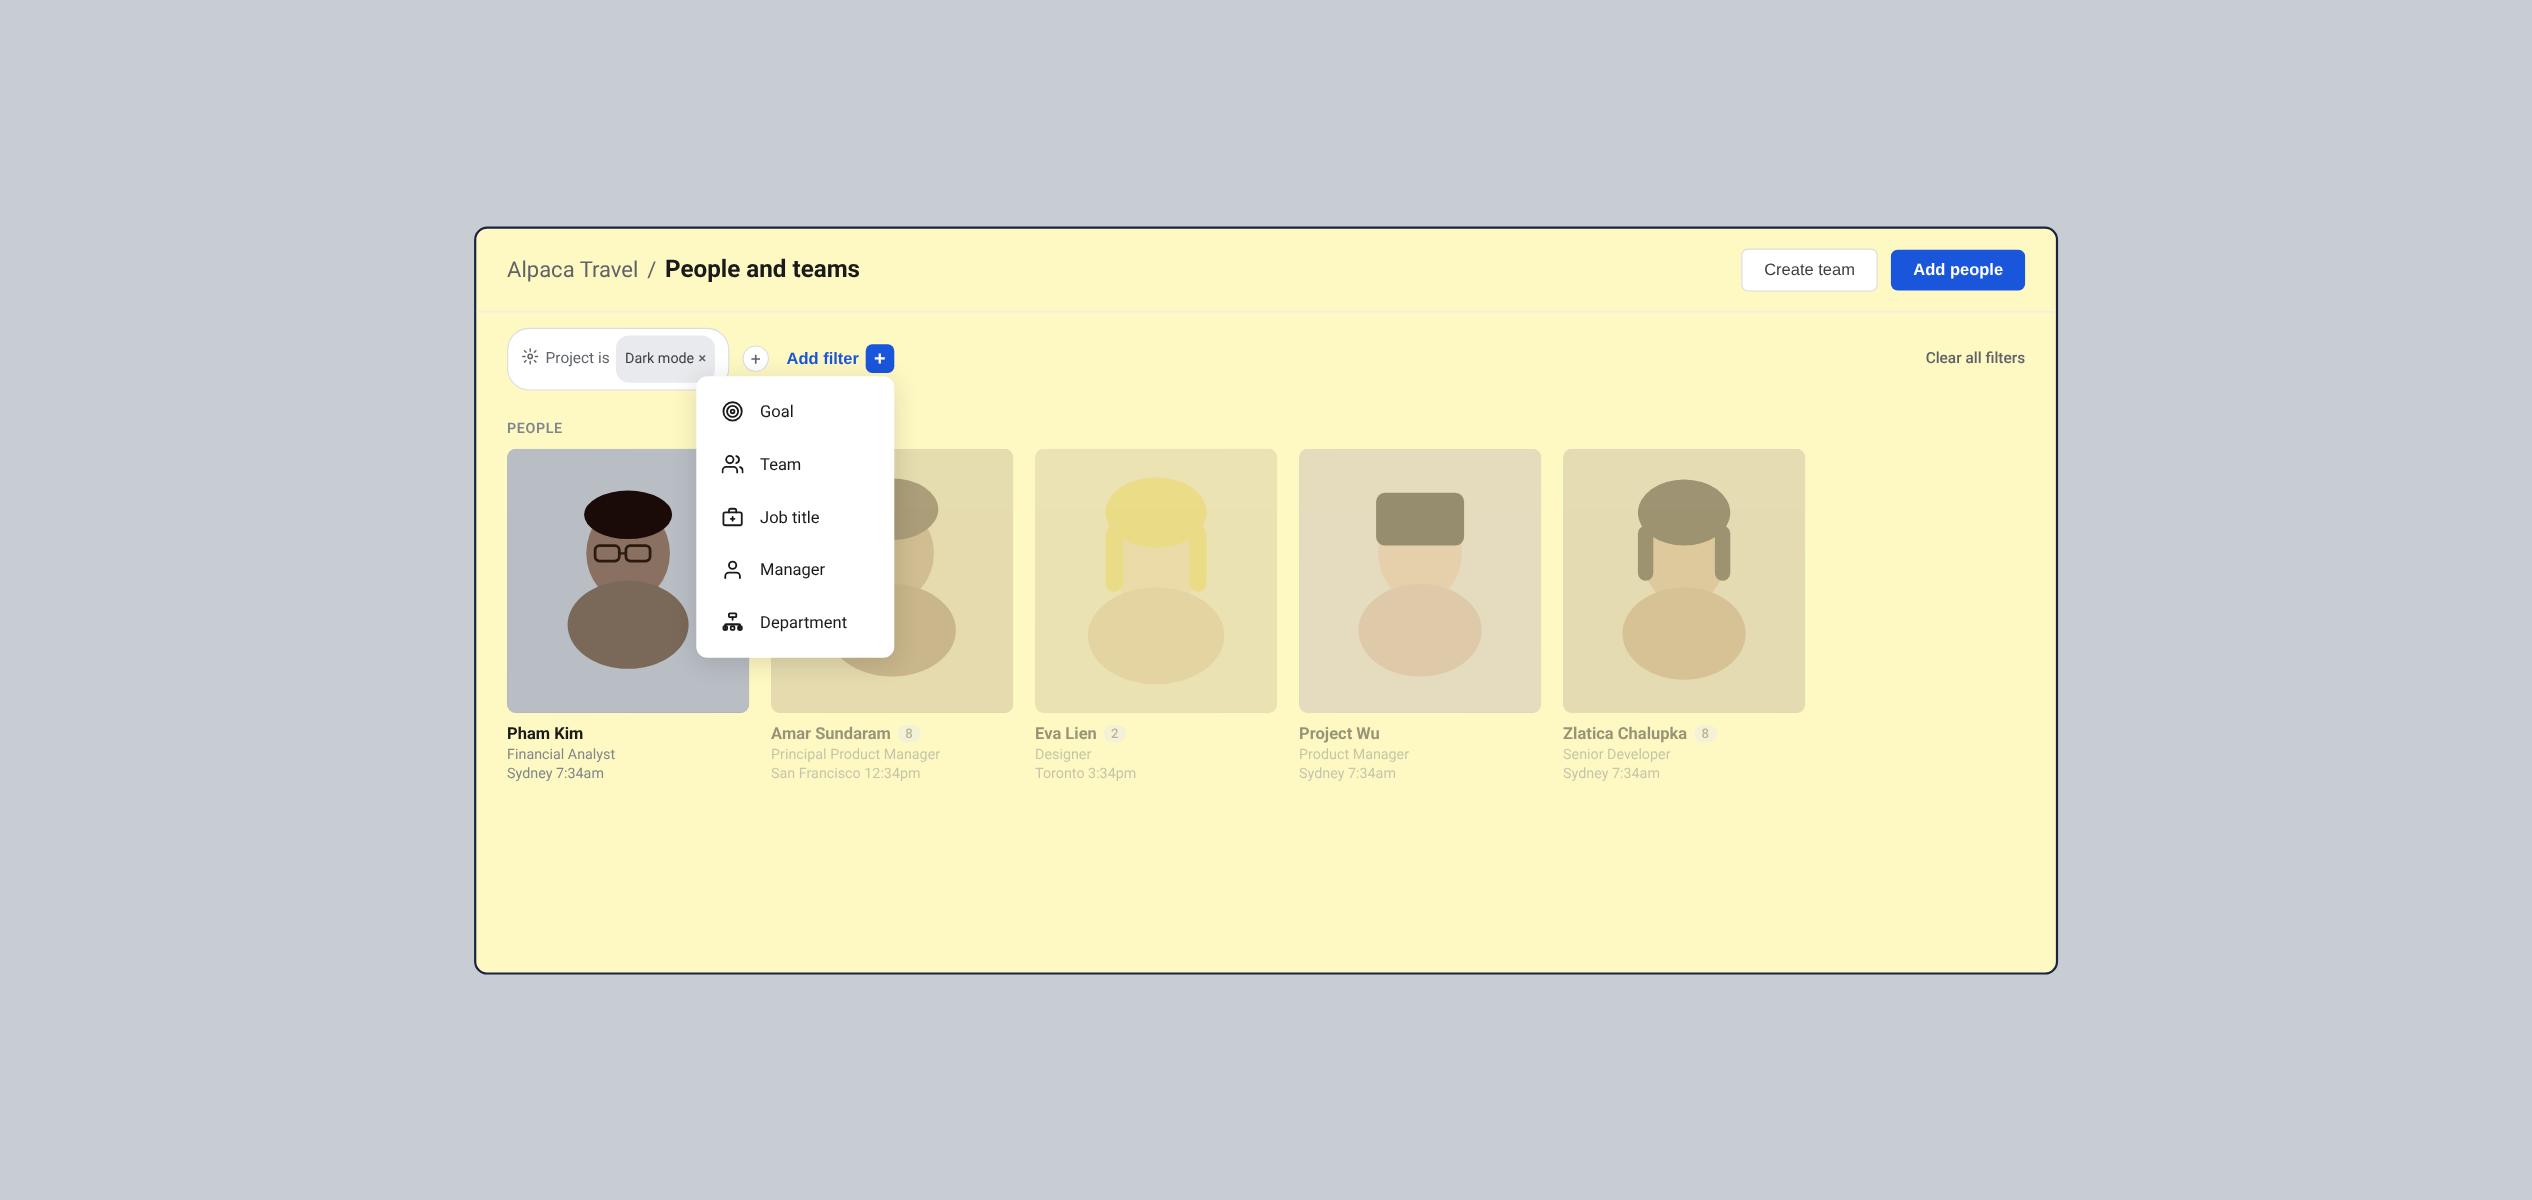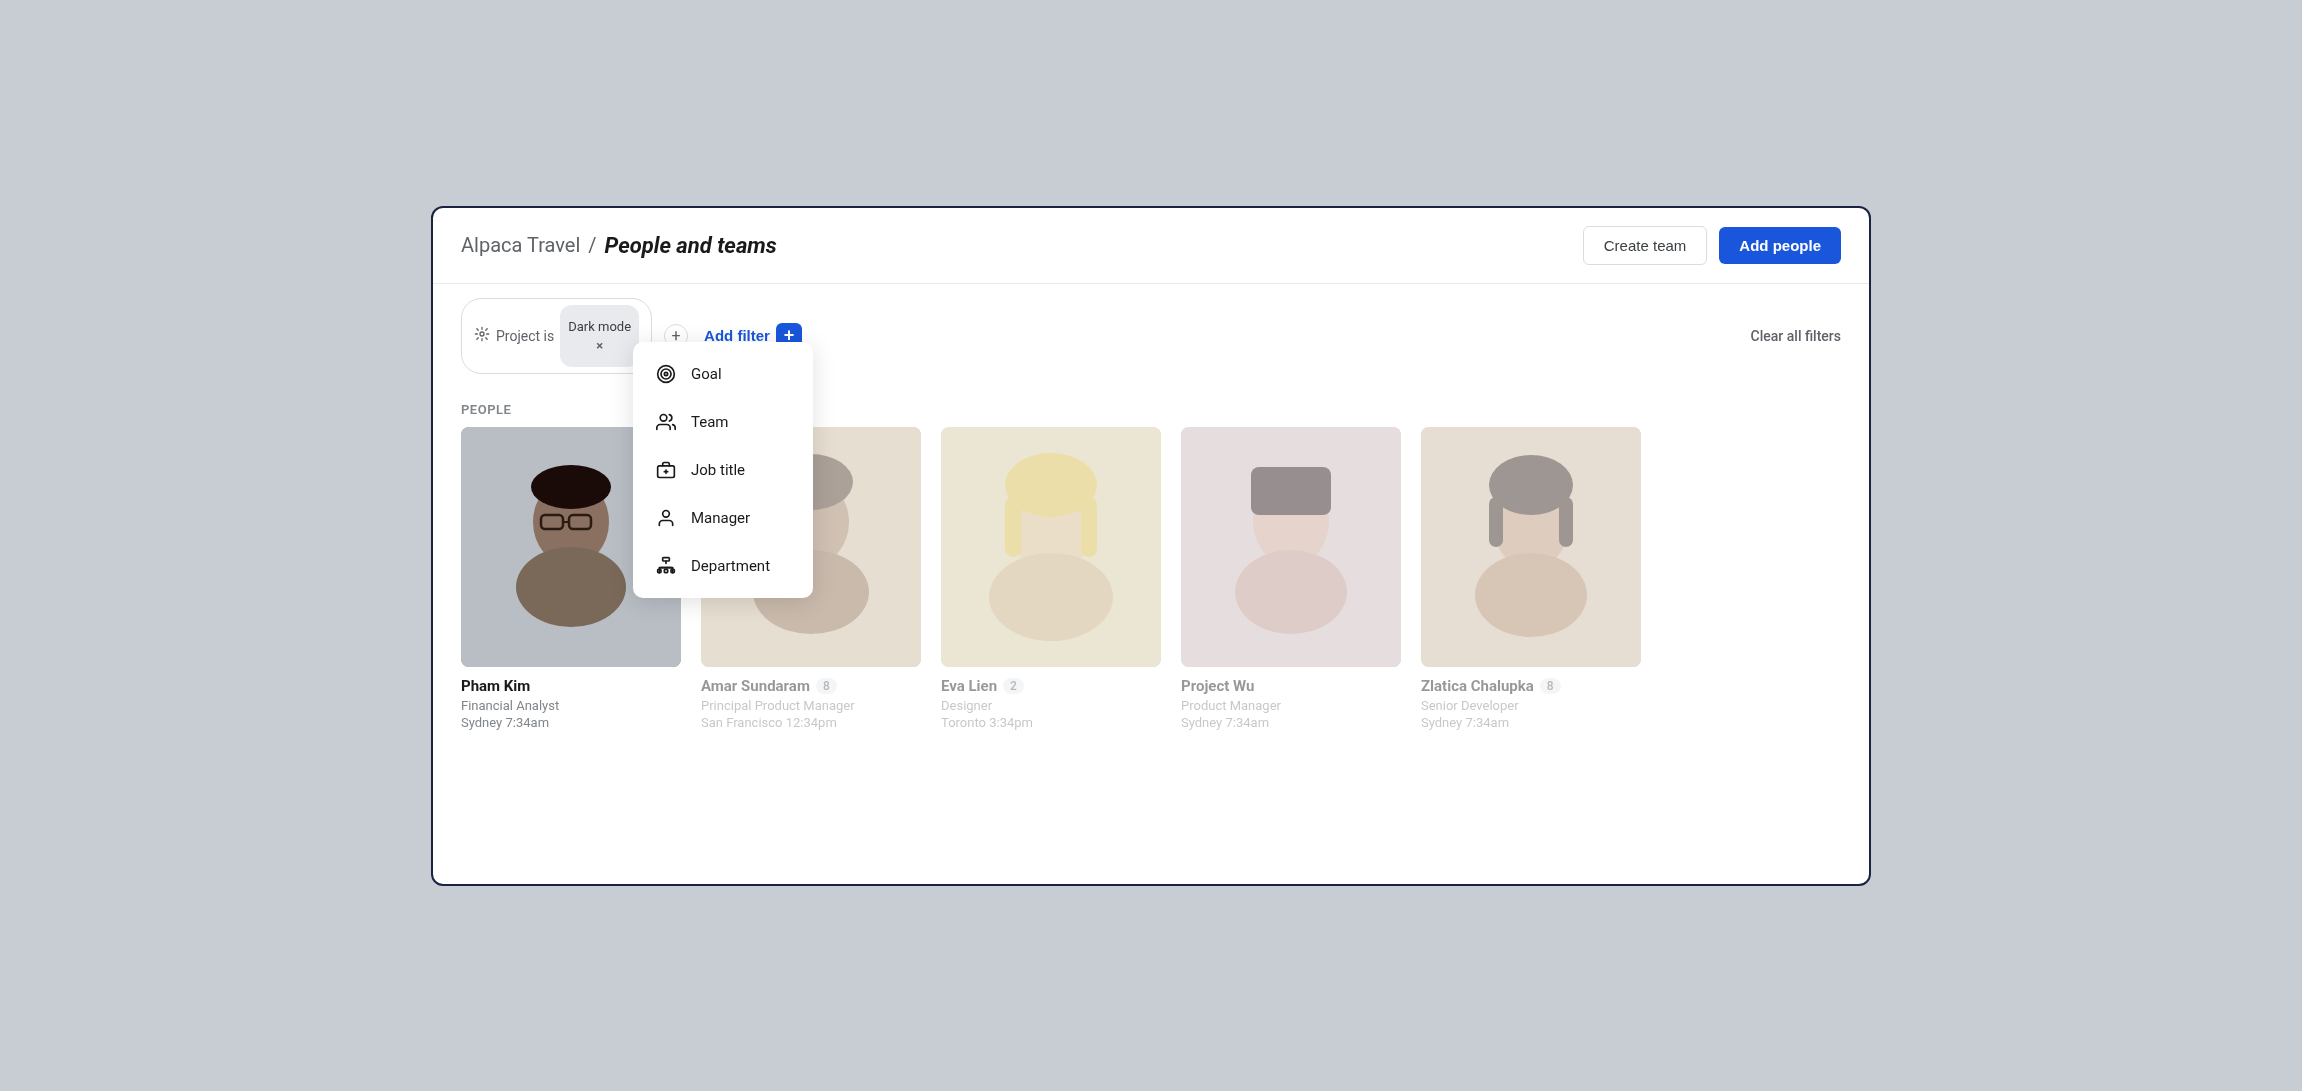--- a/index.html
+++ b/index.html
@@ -7,21 +7,21 @@
       background: #c8cdd4;
       display: flex;
       align-items: center;
       justify-content: center;
       min-height: 100vh;
       font-family: -apple-system, BlinkMacSystemFont, 'Segoe UI', Roboto, sans-serif;
     }
     .app-window {
       width: 1440px;
       min-height: 680px;
-      background: #ffffff;
+      background: #fef9c3;
       border-radius: 12px;
       border: 2px solid #1a2340;
       overflow: hidden;
       position: relative;
     }
     .header {
       display: flex;
       align-items: center;
       justify-content: space-between;
       padding: 18px 28px;
@@ -38,21 +38,20 @@
       font-weight: 400;
     }
     .breadcrumb-sep {
       font-size: 20px;
       color: #5f6368;
     }
     .breadcrumb-current {
       font-size: 22px;
       color: #1a1a1a;
       font-weight: 700;
-      font-style: italic;
     }
     .header-right {
       display: flex;
       align-items: center;
       gap: 12px;
     }
     .btn-create-team {
       padding: 10px 20px;
       border: 1px solid #dadce0;
       background: #fff;
@@ -121,21 +120,20 @@
     .filter-chip-label { color: #5f6368; }
     .filter-chip-value {
       background: #e8eaed;
       border-radius: 12px;
       padding: 14px 8px;
       font-size: 13px;
       color: #3c4043;
       display: flex;
       align-items: center;
       gap: 4px;
-      flex-direction: column;
     }
     .filter-chip-x {
       cursor: pointer;
       color: #5f6368;
       font-size: 13px;
       font-weight: bold;
     }
     .filter-chip-plus {
       width: 24px;
       height: 24px;

